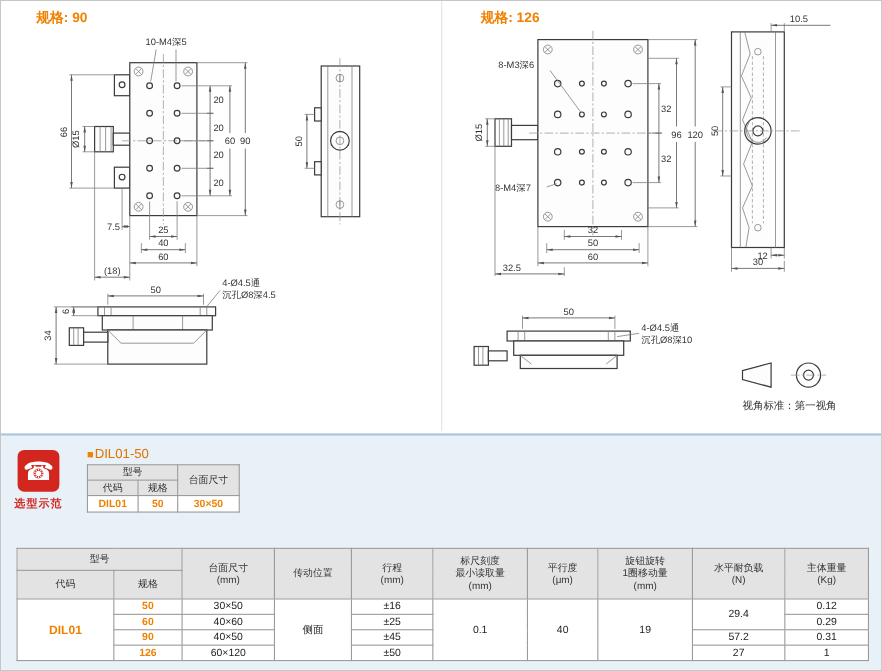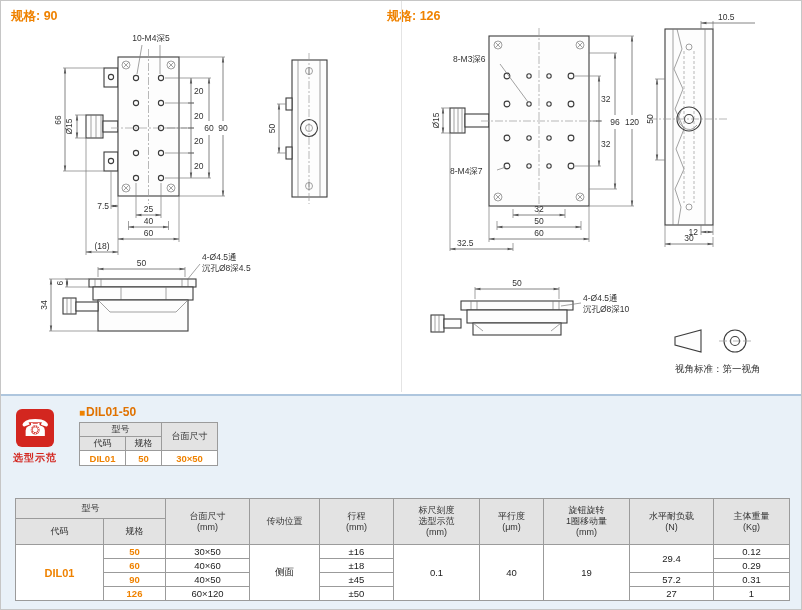--- a/index.html
+++ b/index.html
@@ -1,53 +1,53 @@
 <!DOCTYPE html>
 <html><head>
 <meta charset="utf-8">
 <style>
   * { margin:0; padding:0; box-sizing:border-box; }
   html,body { width:802px; height:610px; font-family:"Liberation Sans","DejaVu Sans",sans-serif; background:#fff; }
   .page { position:relative; width:802px; height:610px; background:#fff; border:1px solid #c6c6c6; overflow:hidden; }
   .drawings { position:absolute; left:0; top:0; width:800px; height:393px; background:#fff; }
   .vsep { position:absolute; left:400px; top:0; width:1px; height:391px; background:#e4e4e4; }
-  .spec-title { position:absolute; top:7px; font-size:12.5px; font-weight:bold; color:#ef8200; }
+  .spec-title { position:absolute; top:7px; font-size:12.5px; font-weight:bold; color:#ef8200;margin-left:22px; }
   svg { position:absolute; top:0; }
   svg text { font-family:"Liberation Sans","DejaVu Sans",sans-serif; font-size:8.5px; fill:#333; }
   .oline { stroke:#3c3c3c; stroke-width:1.1; fill:none; }
   .fillw { fill:#fdfdfd; }
   .tline { stroke:#7a7a7a; stroke-width:0.7; fill:none; }
   .dim  { stroke:#666; stroke-width:0.8; fill:none; }
   .cline{ stroke:#999; stroke-width:0.7; stroke-dasharray:8 2 2 2; fill:none; }
   .hid  { stroke:#9a9a9a; stroke-width:0.7; stroke-dasharray:3 2; fill:none; }
   .band { position:absolute; left:0; top:393px; width:800px; height:215px; background:#e9f1f8; border-top:2px solid #aec6de; }
   .badge { position:absolute; left:12px; top:13px; width:44px; text-align:center; }
   .badge-icon { width:38px; height:38px; margin:0 auto; background:#d3261f; border-radius:6px; color:#fff; font-size:23px; line-height:38px; text-align:center; }
   .badge-label { margin-top:4px; font-size:10px; font-weight:bold; color:#d3261f; letter-spacing:1px; white-space:nowrap; }
   .example { position:absolute; left:78px; top:9px; }
-  .ex-title { font-size:12px; font-weight:bold; color:#e07200; margin-bottom:3px; }
+  .ex-title { font-size:12px; font-weight:normal; color:#e07200; margin-bottom:3px; }
   .ex-title .bullet { color:#ef8200; margin-right:1px; font-size:10px; }
   table { border-collapse:collapse; table-layout:fixed; }
   th,td { border:1px solid #9b9b9b; text-align:center; vertical-align:middle; overflow:hidden; }
   .ex-table th { background:#e3e3e3; font-size:9px; font-weight:normal; color:#333; height:13px; padding:0 2px; }
   .ex-table td { background:#fff; font-size:9.5px; font-weight:bold; color:#ef8200; height:15px; }
   .big-table { position:absolute; left:14px; top:102px; width:774px; background:#fff; }
   .big-table th { background:#e3e3e3; font-size:9px; font-weight:normal; color:#333; white-space:pre-line; line-height:1.2; padding:1px 2px; }
   .big-table td { background:#fff; font-size:9.5px; color:#222; height:14px; padding:0 2px; }
   .big-table td.code { color:#ef8200; font-weight:bold; font-size:11px; }
   .big-table td.size { color:#ef8200; font-weight:bold; }
 </style>
 </head>
 <body>
 
 <div class="page">
 
   <div class="drawings">
     <div class="spec-title" style="left:10px">规格: 90</div>
-    <div class="spec-title" style="left:386px">规格: 126</div>
+    <div class="spec-title" style="left:414px">规格: 126</div>
 
     <svg width="400" height="391" viewBox="0 0 400 391" style="left:0">
       <defs>
         <marker id="ar90" viewBox="0 0 10 10" refX="9.5" refY="5" markerWidth="8" markerHeight="8" orient="auto-start-reverse">
           <path d="M1,3.2 L9.5,5 L1,6.8 Z" fill="#555"></path>
         </marker>
       </defs>
 
       <g>
         <rect class="oline fillw" x="85" y="114" width="17" height="23"></rect>
@@ -407,21 +407,21 @@
       </colgroup>
       <thead>
         <tr style="height:20px">
           <th colspan="2">型号</th>
           <th rowspan="2">台面尺寸
 (mm)</th>
           <th rowspan="2">传动位置</th>
           <th rowspan="2">行程
 (mm)</th>
           <th rowspan="2">标尺刻度
-选型示范
+最小读取量
 (mm)</th>
           <th rowspan="2">平行度
 (μm)</th>
           <th rowspan="2">旋钮旋转
 1圈移动量
 (mm)</th>
           <th rowspan="2">水平耐负载
 (N)</th>
           <th rowspan="2">主体重量
 (Kg)</th>
@@ -440,21 +440,21 @@
           <td>±16</td>
           <td rowspan="4">0.1</td>
           <td rowspan="4">40</td>
           <td rowspan="4">19</td>
           <td rowspan="2">29.4</td>
           <td>0.12</td>
         </tr>
         <tr>
           <td class="size">60</td>
           <td>40×60</td>
-          <td>±18</td>
+          <td>±25</td>
           <td>0.29</td>
         </tr>
         <tr>
           <td class="size">90</td>
           <td>40×50</td>
           <td>±45</td>
           <td>57.2</td>
           <td>0.31</td>
         </tr>
         <tr>

